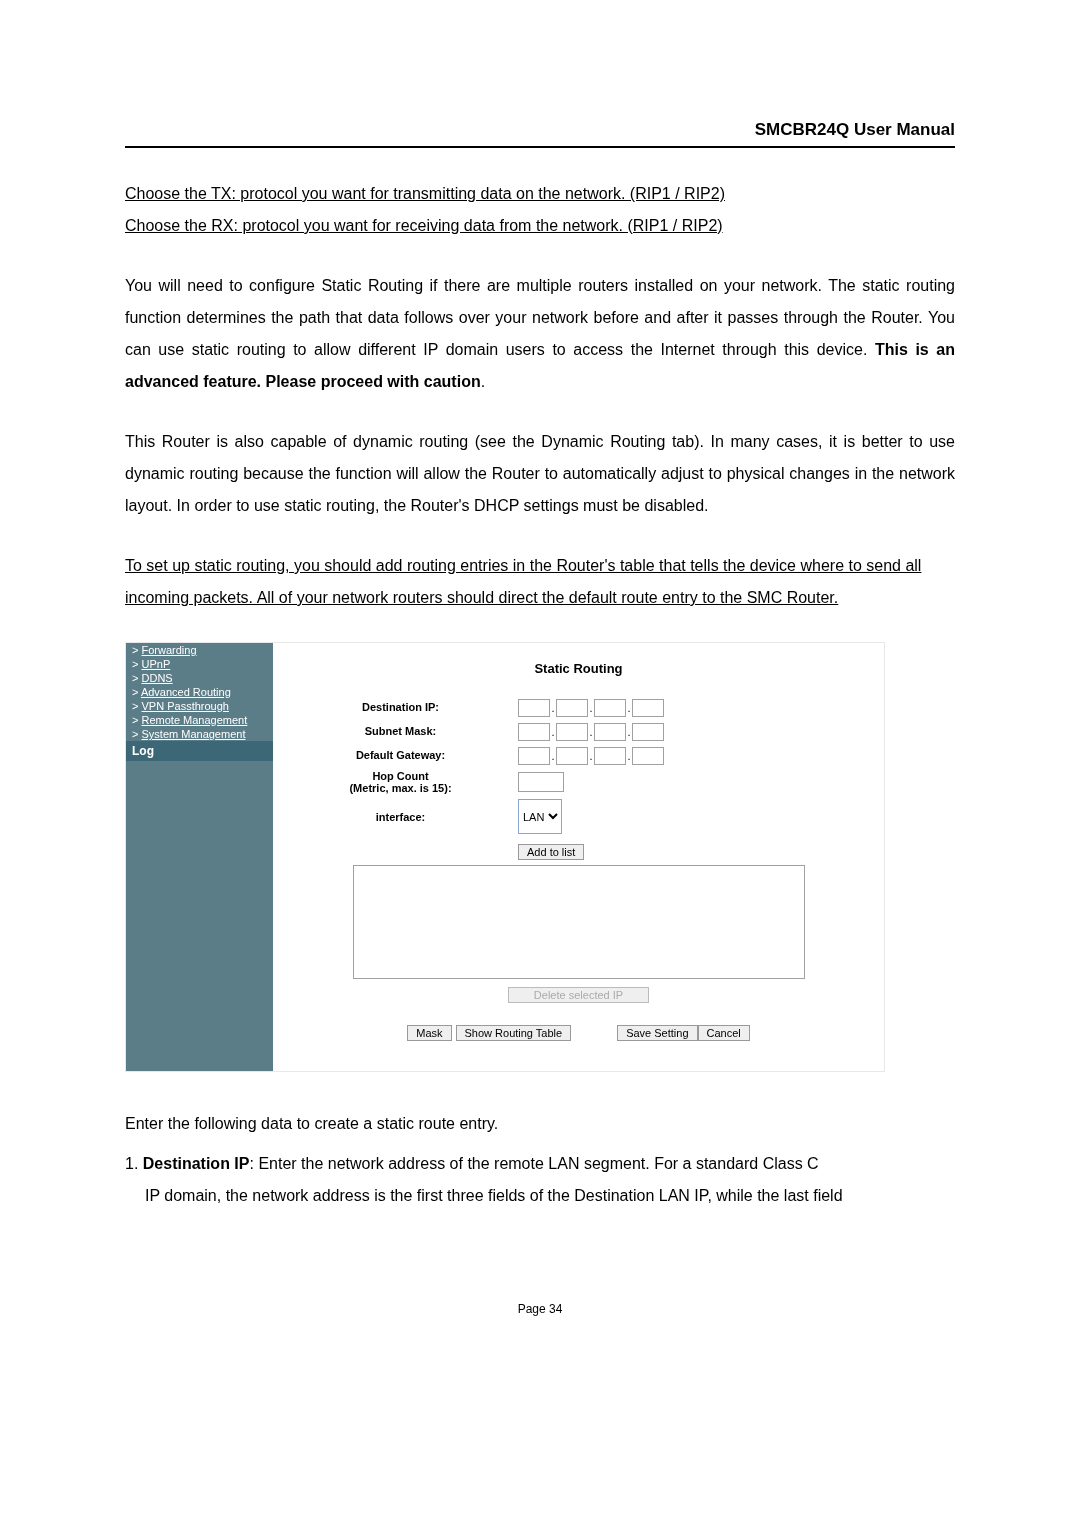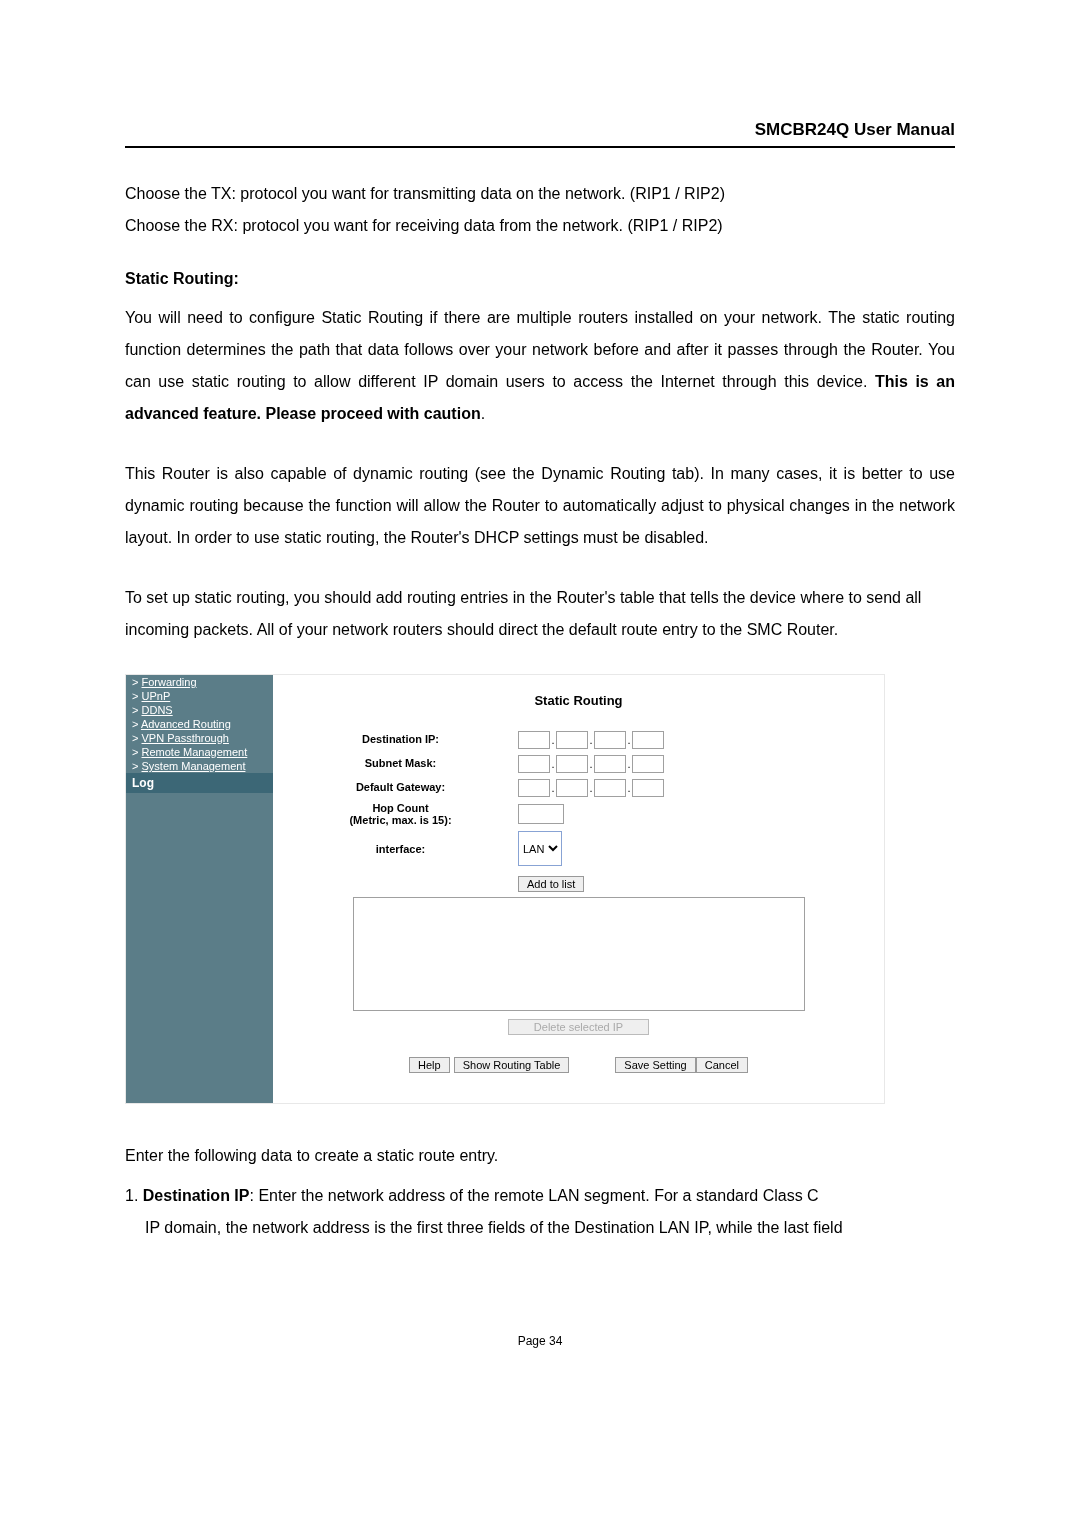--- a/index.html
+++ b/index.html
@@ -28,20 +28,21 @@
     font-weight: bold;
     font-size: 16px;
     color: #000;
     margin-bottom: 14px;
   }
   .body-text {
     font-size: 16px;
     color: #000;
     line-height: 2.0;
     margin-bottom: 28px;
+    text-decoration: underline;
   }
   .body-text-justified {
     font-size: 16px;
     color: #000;
     line-height: 2.0;
     text-align: justify;
     margin-bottom: 28px;
   }
   .body-text-justified .bold { font-weight: bold; }
 
@@ -192,21 +193,20 @@
 
 <div class="page">
   <div class="header-title">SMCBR24Q User Manual</div>
   <hr class="header-rule">
 
   <div class="body-text">
     <span>Choose the TX: protocol you want for transmitting data on the network. (RIP1 / RIP2)</span><br>
     <span>Choose the RX: protocol you want for receiving data from the network. (RIP1 / RIP2)</span>
   </div>
 
-  <div class="section-heading">Static Routing:</div>
   <div class="body-text-justified">
     <span>You will need to configure Static Routing if there are multiple routers installed on your network. The static routing function determines the path that data follows over your network before and after it passes through the Router. You can use static routing to allow different IP domain users to access the Internet through this device. </span><span class="bold">This is an advanced feature. Please proceed with caution</span><span>.</span>
   </div>
   <div class="body-text-justified">This Router is also capable of dynamic routing (see the Dynamic Routing tab). In many cases, it is better to use dynamic routing because the function will allow the Router to automatically adjust to physical changes in the network layout. In order to use static routing, the Router's DHCP settings must be disabled.</div>
   <div class="body-text">To set up static routing, you should add routing entries in the Router's table that tells the device where to send all incoming packets. All of your network routers should direct the default route entry to the SMC Router.</div>
 
   <div class="figure-wrap">
     <div class="router-ui">
       <div class="router-sidebar">
         <div class="sidebar-item"><span>&gt;</span> <a>Forwarding</a></div>
@@ -266,21 +266,21 @@
         </div>
 
         <div class="route-list"></div>
 
         <div class="delete-row">
           <button class="btn-grey-disabled">Delete selected IP</button>
         </div>
 
         <div class="bottom-buttons">
           <div class="group-left">
-            <button class="btn-grey">Help</button>
+            <button class="btn-grey">Mask</button>
             <button class="btn-grey">Show Routing Table</button>
           </div>
           <div class="group-right">
             <button class="btn-grey">Save Setting</button>
             <button class="btn-grey">Cancel</button>
           </div>
         </div>
 
       </div>
     </div>

